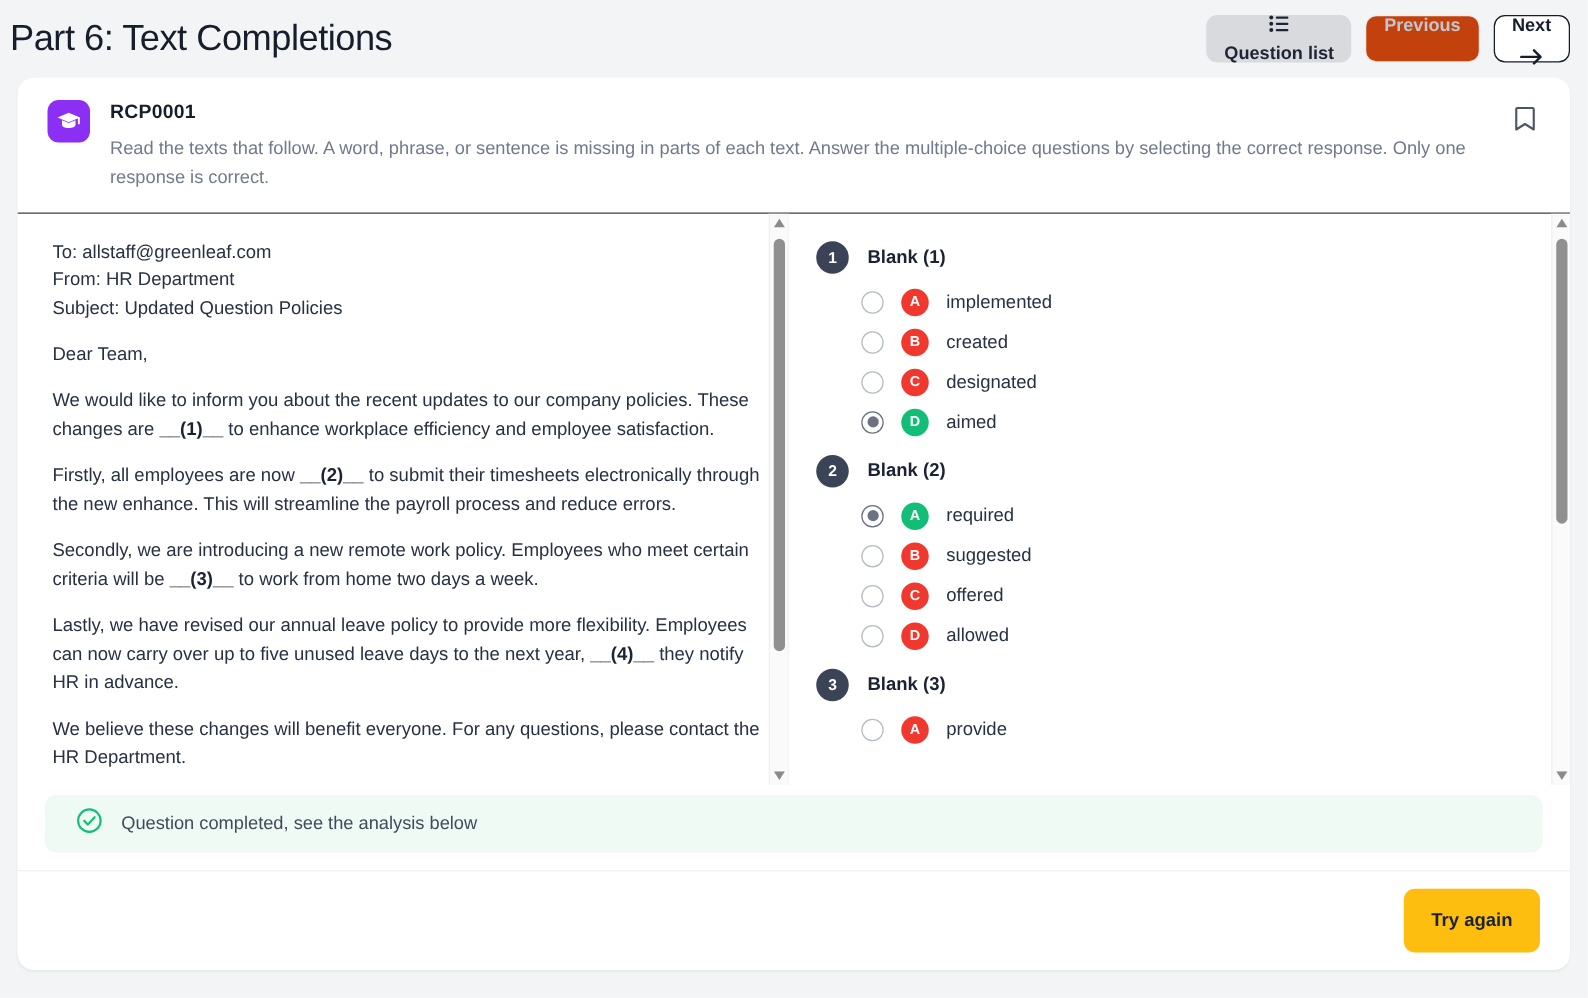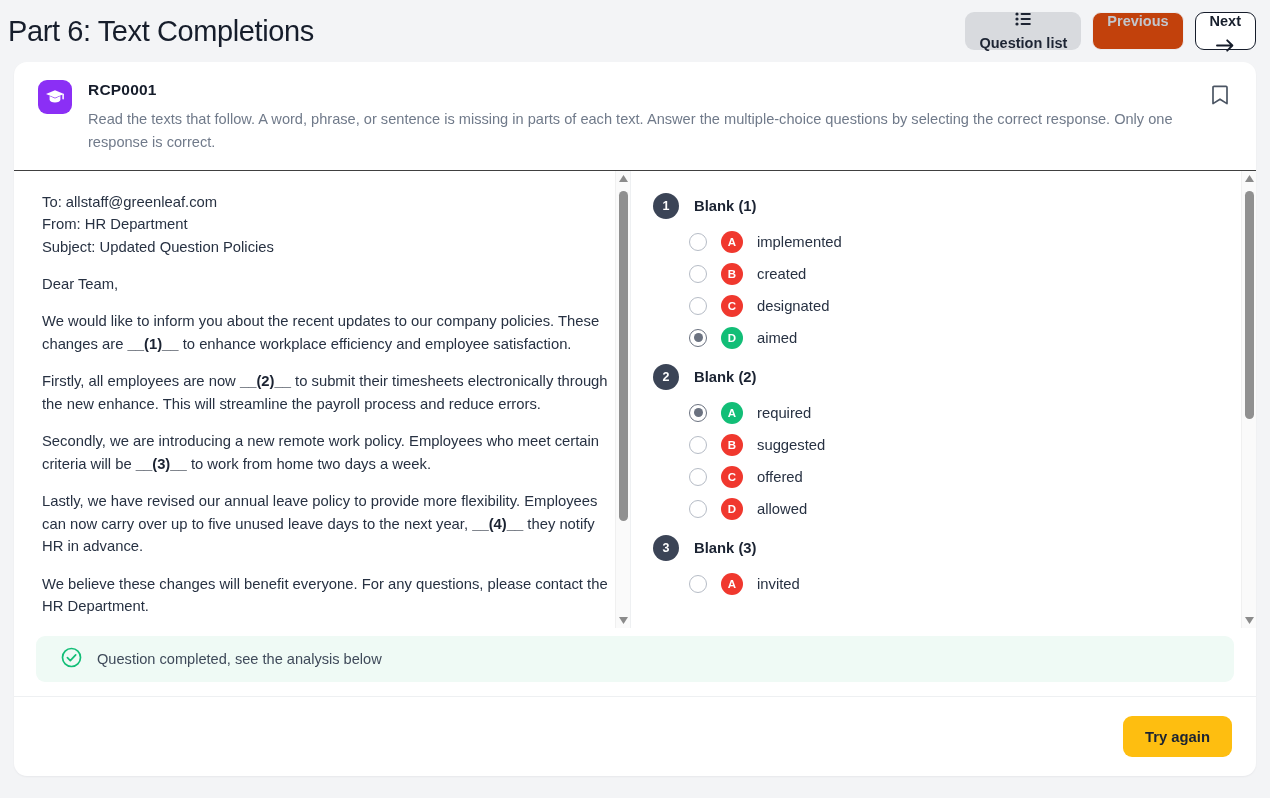--- a/index.html
+++ b/index.html
@@ -151,21 +151,21 @@
   
   .card-foot {
     border-top: 1px solid #eef0f2;
     height: 80px; flex: none;
     display: flex; align-items: center; justify-content: flex-end;
     padding: 0 24px;
   }
   .btn-try {
     background: #febe10; color: #1b2332;
     border: none; border-radius: 9px;
-    height: 41px; padding: 0 22px;
+    height: 51px; padding: 0 22px;
     font-size: 14.8px; font-weight: bold;
     font-family: "Liberation Sans", sans-serif;
     cursor: pointer;
   }
 </style>
 </head>
 <body>
 
 <div class="topbar">
   <div class="page-title">Part 6: Text Completions</div>
@@ -318,21 +318,21 @@
             </div>
           </div>
           <div class="qblock">
             <div class="qhead">
               <div class="qnum">3</div>
               <div class="qlabel">Blank (3)</div>
             </div>
             <div class="opt">
               <div class="radio"></div>
               <div class="badge" style="background: rgb(240, 56, 46);">A</div>
-              <div class="opt-text">invited</div>
+              <div class="opt-text">provide</div>
             </div>
           </div>
         </div>
 
       <div class="sbar">
         <div class="sb-arrow">
           <svg width="9" height="7" viewBox="0 0 9 7">
               <path d="M4.5 0 9 7H0z" fill="#8b8b8b"></path>
             </svg>
         </div>

